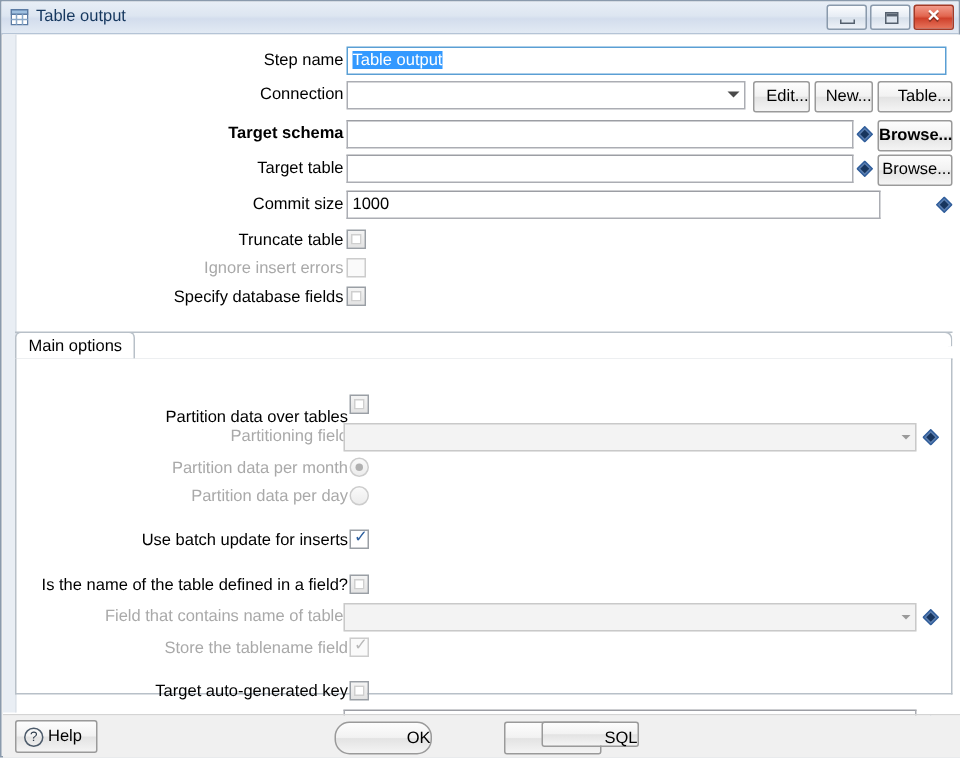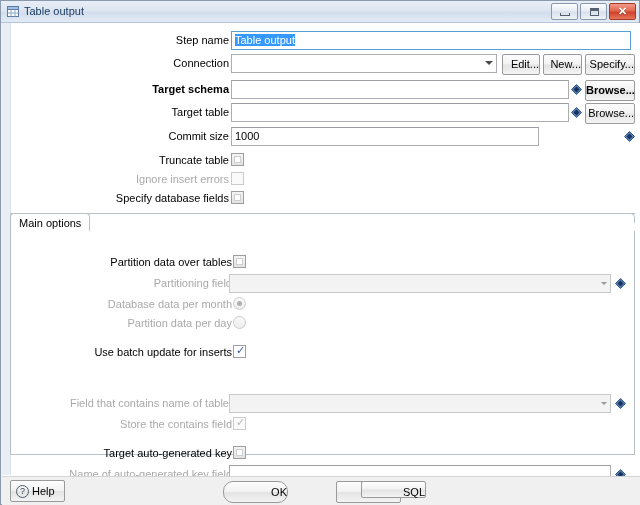--- a/index.html
+++ b/index.html
@@ -276,21 +276,21 @@
   
   .varicon {
     position: absolute;
     width: 11px; height: 11px;
   }
 
   
   .tabfolder {
     position: absolute;
     left: 8px;
-    top: 190px;
+    top: 198px;
     width: 578px;
     height: 242px;
     box-sizing: border-box;
   }
   .tabstrip {
     position: absolute;
     left: 0; top: 0;
     width: 625px;
     height: 19px;
     box-sizing: border-box;
@@ -413,21 +413,21 @@
       </div>
     </div>
 
     <div class="row" style="top:31px;">
       <span class="lbl" style="right:411px;">Connection</span>
       <div class="combo" style="left:229px; width:266px;">
         <span class="arrow"></span>
       </div>
       <div class="btn" style="left:500px; width:38px; top:0px;">Edit...</div>
       <div class="btn" style="left:541px; width:39px; top:0px;">New...</div>
-      <div class="btn" style="left:583px; width:50px; top:0px;">Specify...</div>
+      <div class="btn" style="left:583px; width:50px; top:0px;">Table...</div>
     </div>
 
     <div class="row" style="top:57px;font-weight:bold;">
       <span class="lbl" style="right:411px;">Target schema</span>
       <div class="tf" style="left:229px; width:338px;">
         <span></span>
       </div>
       <span class="varicon" style="left:569px; top:4px;">
         <svg width="11" height="11" viewBox="0 0 11 11">
           <polygon points="5.5,0.5 10.5,5.5 5.5,10.5 0.5,5.5" fill="#5c7fb0" stroke="#2e5c9a"></polygon>
@@ -446,21 +446,21 @@
         <svg width="11" height="11" viewBox="0 0 11 11">
           <polygon points="5.5,0.5 10.5,5.5 5.5,10.5 0.5,5.5" fill="#5c7fb0" stroke="#2e5c9a"></polygon>
           <polygon points="5.5,2.5 8.5,5.5 5.5,8.5 2.5,5.5" fill="#17355e"></polygon>
         </svg>
       </span>
       <div class="btn" style="left:583px; width:50px; top:0px;">Browse...</div>
     </div>
 
     <div class="row" style="top:104px;">
       <span class="lbl" style="right:411px;">Commit size</span>
-      <div class="tf" style="left:229px; width:308px;">
+      <div class="tf" style="left:229px; width:356px;">
         <span>1000</span>
       </div>
       <span class="varicon" style="left:622px; top:4px;">
         <svg width="11" height="11" viewBox="0 0 11 11">
           <polygon points="5.5,0.5 10.5,5.5 5.5,10.5 0.5,5.5" fill="#5c7fb0" stroke="#2e5c9a"></polygon>
           <polygon points="5.5,2.5 8.5,5.5 5.5,8.5 2.5,5.5" fill="#17355e"></polygon>
         </svg>
       </span>
     </div>
 
@@ -488,72 +488,78 @@
         <div class="tab-round-left"></div>
         <div class="tab-top-line"></div>
         <div class="tab-round-right"></div>
         <div class="tab active" style="left:0px;">Main options</div>
       </div>
       <div class="tabsep"></div>
 
       <div class="tabpanel">
 
         <div class="row" style="top:22px; width:625px;">
-          <span class="lbl" style="right:404px;">Partition data over tables</span>
+          <span class="lbl" style="right:404px;margin-top:8px;">Partition data over tables</span>
           <div class="cb" style="left:222px; top:2px;">
             <span class="inner"></span>
           </div>
         </div>
 
         <div class="row" style="top:43px; width:625px;">
           <span class="lbl dim" style="right:404px;">Partitioning field</span>
           <div class="combo dim flat" style="left:218px; width:382px;">
             <span class="arrow"></span>
           </div>
           <span class="varicon" style="left:604px; top:4px;">
             <svg width="11" height="11" viewBox="0 0 11 11">
               <polygon points="5.5,0.5 10.5,5.5 5.5,10.5 0.5,5.5" fill="#5c7fb0" stroke="#2e5c9a"></polygon>
               <polygon points="5.5,2.5 8.5,5.5 5.5,8.5 2.5,5.5" fill="#17355e"></polygon>
             </svg>
           </span>
         </div>
 
         <div class="row" style="top:64px; width:625px;">
-          <span class="lbl dim" style="right:404px;">Database data per month</span>
+          <span class="lbl dim" style="right:404px;">Partition data per month</span>
           <div class="rd on" style="left:222px; top:2px;"></div>
         </div>
 
         <div class="row" style="top:83px; width:625px;">
           <span class="lbl dim" style="right:404px;">Partition data per day</span>
           <div class="rd" style="left:222px; top:2px;"></div>
         </div>
 
         <div class="row" style="top:112px; width:625px;">
           <span class="lbl" style="right:404px;">Use batch update for inserts</span>
           <div class="cb checked" style="left:222px; top:2px;">
             <span class="tick">✓</span>
           </div>
         </div>
 
+        <div class="row" style="top:142px; width:625px;">
+          <span class="lbl" style="right:404px;">Is the name of the table defined in a field?</span>
+          <div class="cb" style="left:222px; top:2px;">
+            <span class="inner"></span>
+          </div>
+        </div>
 
         <div class="row" style="top:163px; width:625px;">
           <span class="lbl dim" style="right:404px;">Field that contains name of table:</span>
           <div class="combo dim flat" style="left:218px; width:382px;">
             <span class="arrow"></span>
           </div>
           <span class="varicon" style="left:604px; top:4px;">
             <svg width="11" height="11" viewBox="0 0 11 11">
               <polygon points="5.5,0.5 10.5,5.5 5.5,10.5 0.5,5.5" fill="#5c7fb0" stroke="#2e5c9a"></polygon>
               <polygon points="5.5,2.5 8.5,5.5 5.5,8.5 2.5,5.5" fill="#17355e"></polygon>
             </svg>
           </span>
         </div>
 
         <div class="row" style="top:184px; width:625px;">
-          <span class="lbl dim" style="right:404px;">Store the contains field</span>
+          <span class="lbl dim" style="right:404px;">Store the tablename field</span>
           <div class="cb dim" style="left:222px; top:2px;">
             <span class="tick">✓</span>
           </div>
         </div>
 
         <div class="row" style="top:213px; width:625px;">
           <span class="lbl" style="right:404px;">Target auto-generated key</span>
           <div class="cb" style="left:222px; top:2px;">
             <span class="inner"></span>
           </div>

